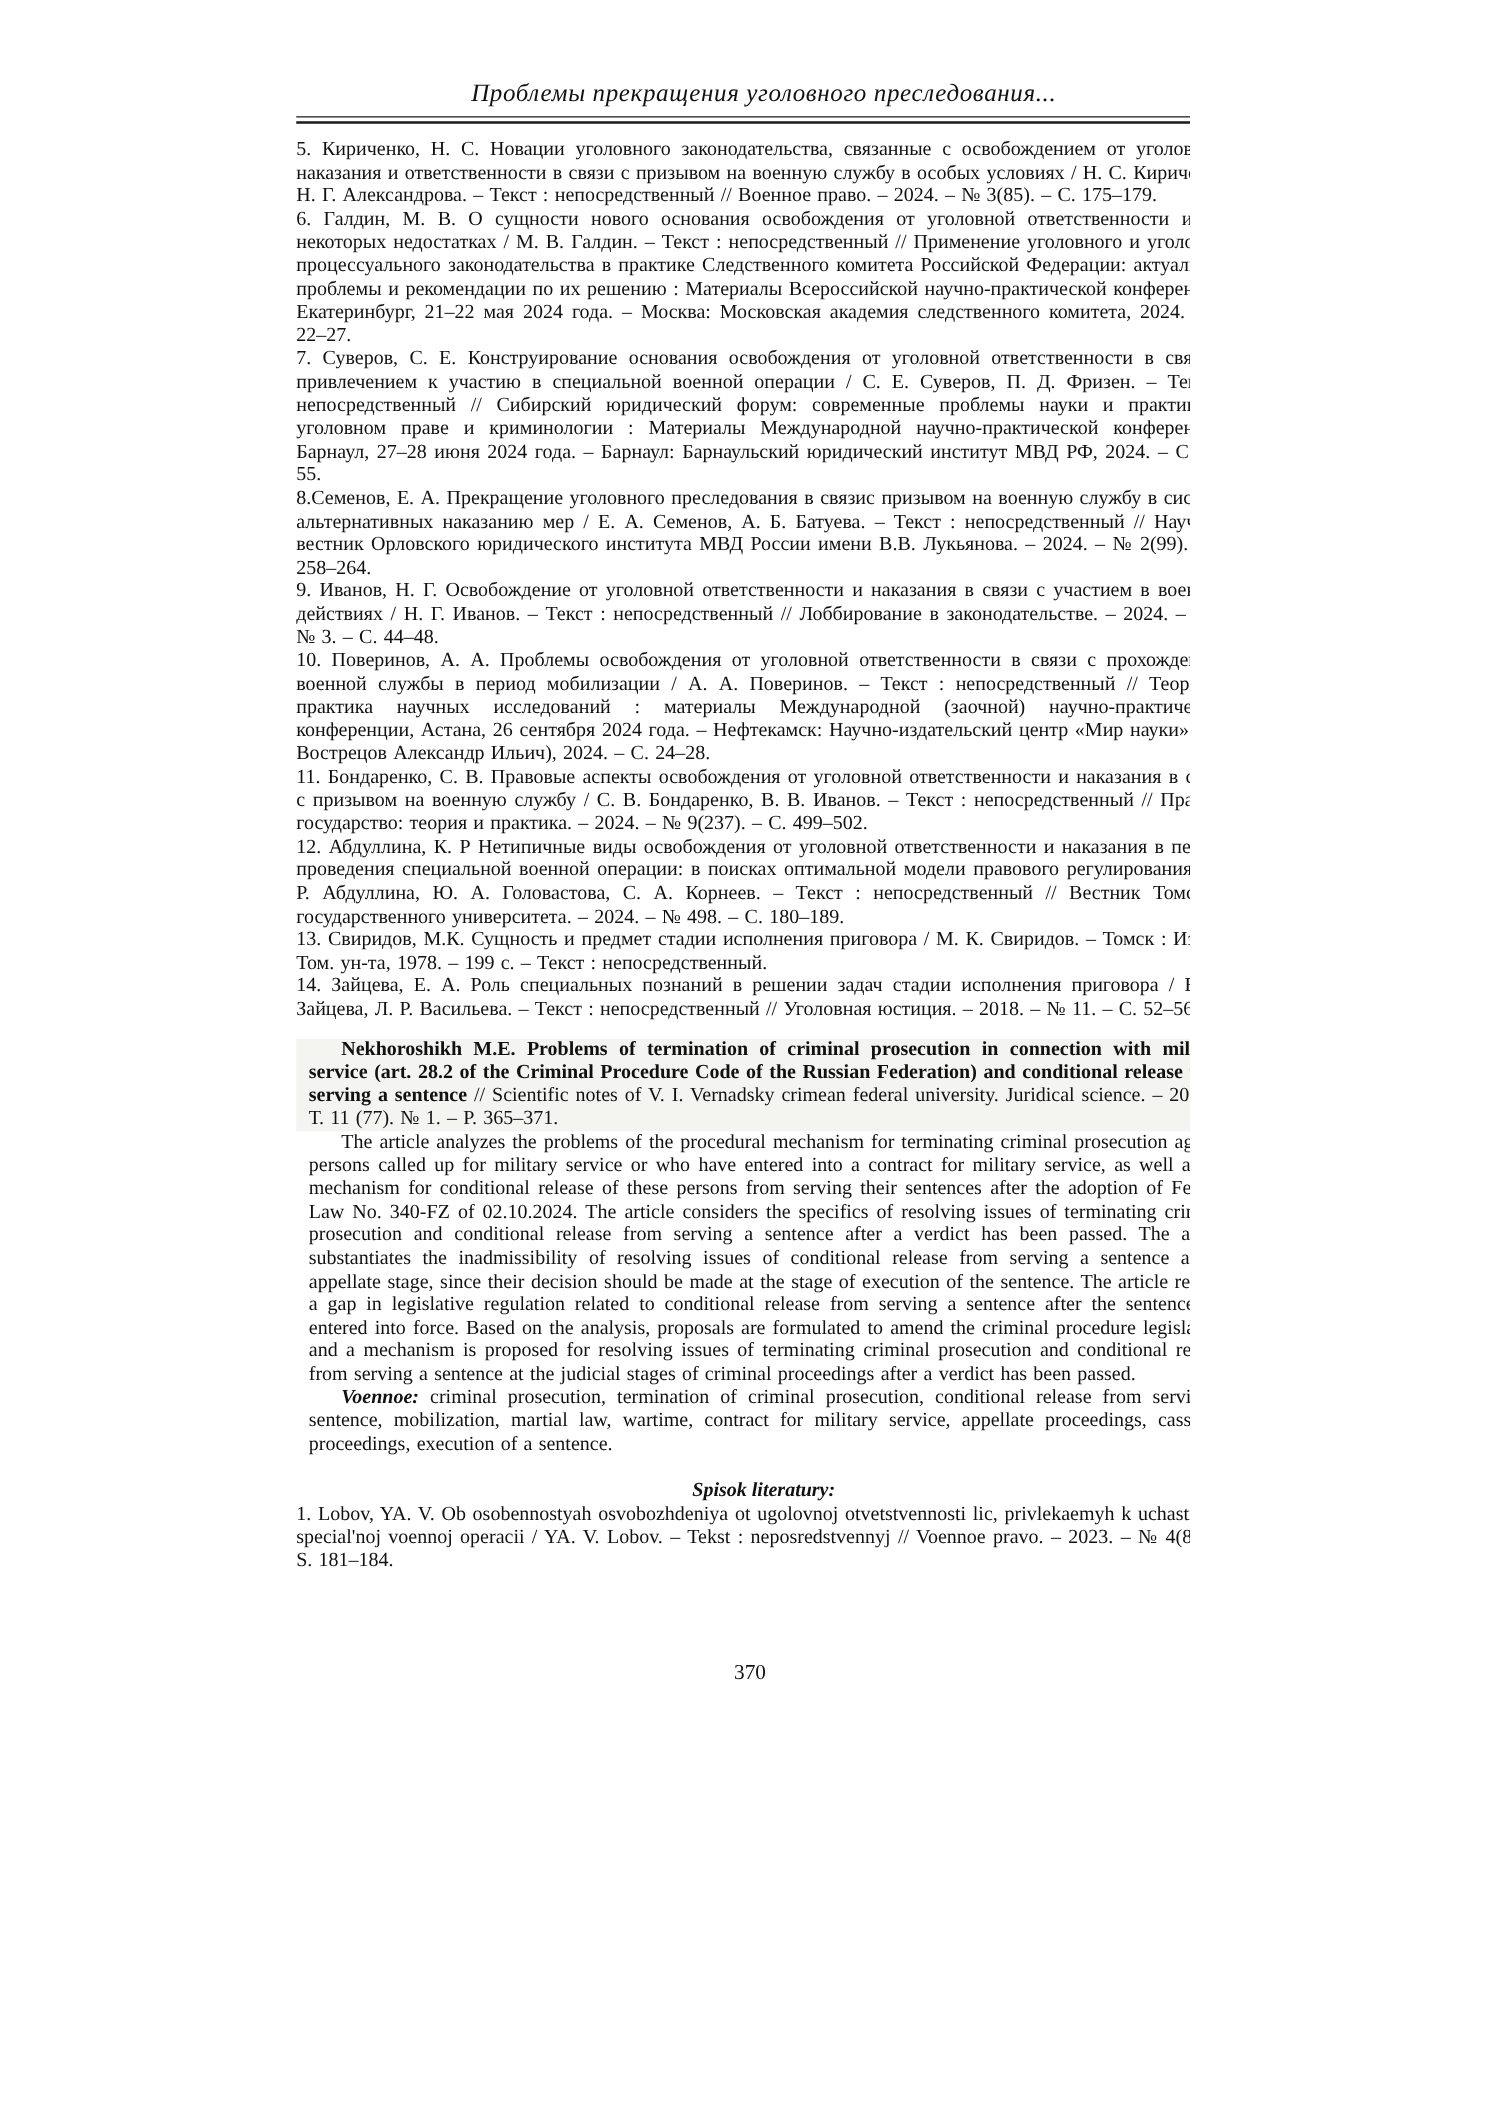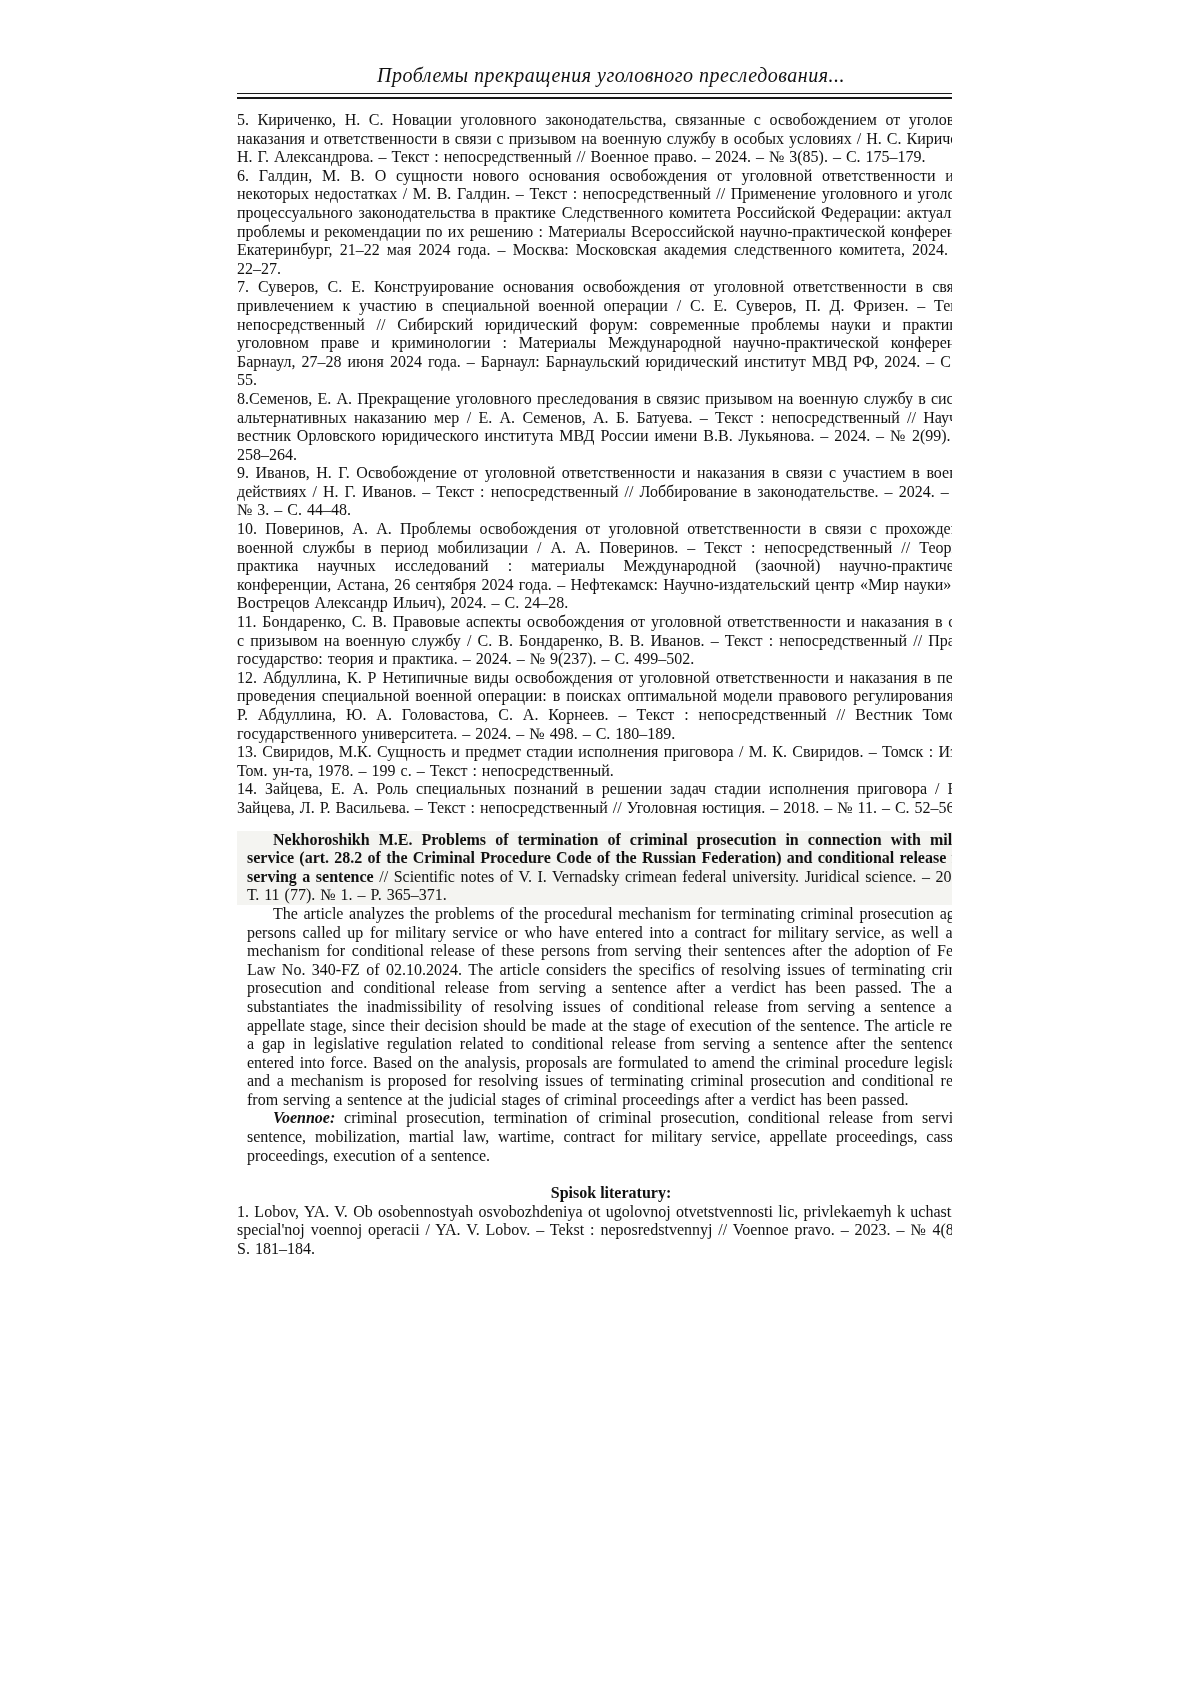--- a/index.html
+++ b/index.html
@@ -56,20 +56,21 @@
     font-weight: bold;
     font-style: italic;
   }
   .spisok-heading {
     margin: 0;
     margin-top: 19px;
     font-size: 16px;
     line-height: 18.6px;
     font-weight: bold;
     text-align: center;
+    font-style: italic;
   }
   .page-number {
     position: absolute;
     left: 0;
     top: 1328px;
     width: 1200px;
     text-align: center;
     font-size: 17px;
   }
 </style>
@@ -105,13 +106,14 @@
       </p>
     </div>
 
     <p class="spisok-heading">Spisok literatury:</p>
     <div class="spisok-items">
       <p>1. Lobov, YA. V. Ob osobennostyah osvobozhdeniya ot ugolovnoj otvetstvennosti lic, privlekaemyh k uchastiyu v special'noj voennoj operacii / YA. V. Lobov. – Tekst : neposredstvennyj // Voennoe pravo. – 2023. – № 4(80). – S. 181–184.</p>
     </div>
 
   </div>
 
+  <div class="page-number">370</div>
 </div>
 
 </body></html>

